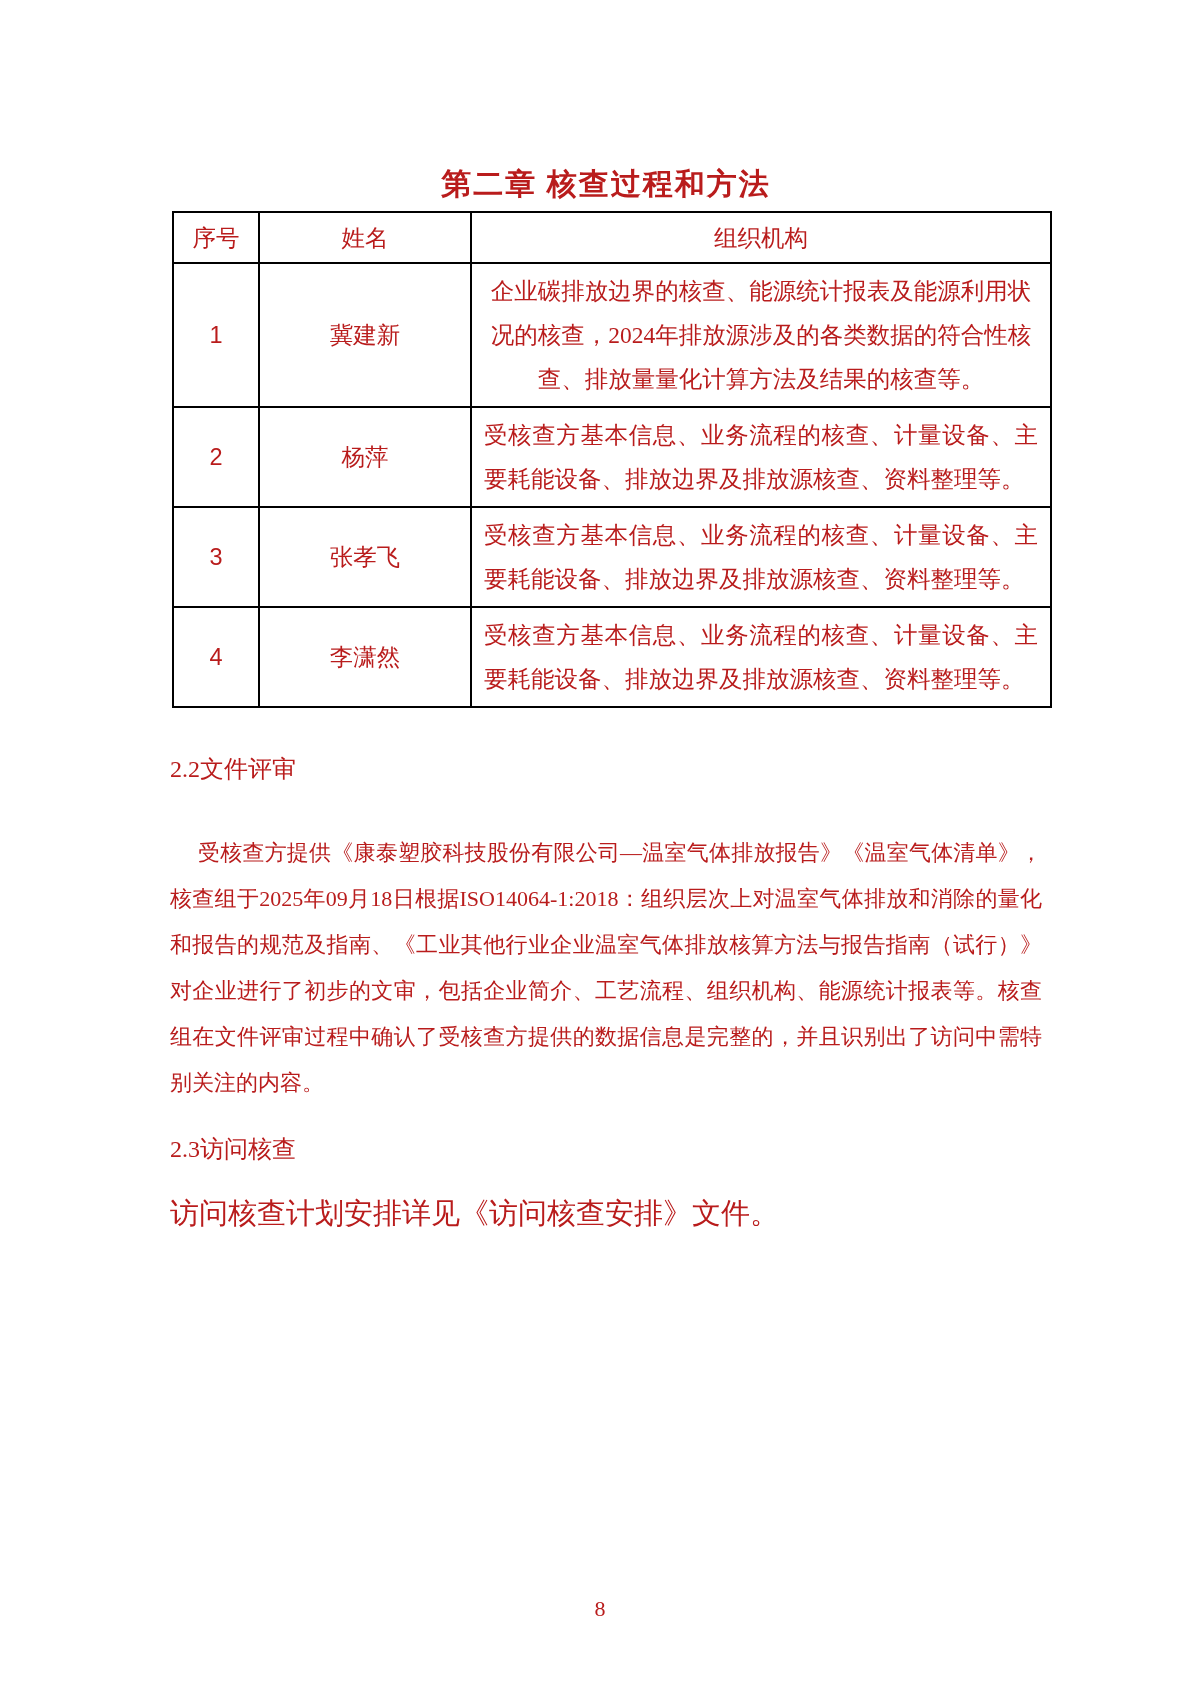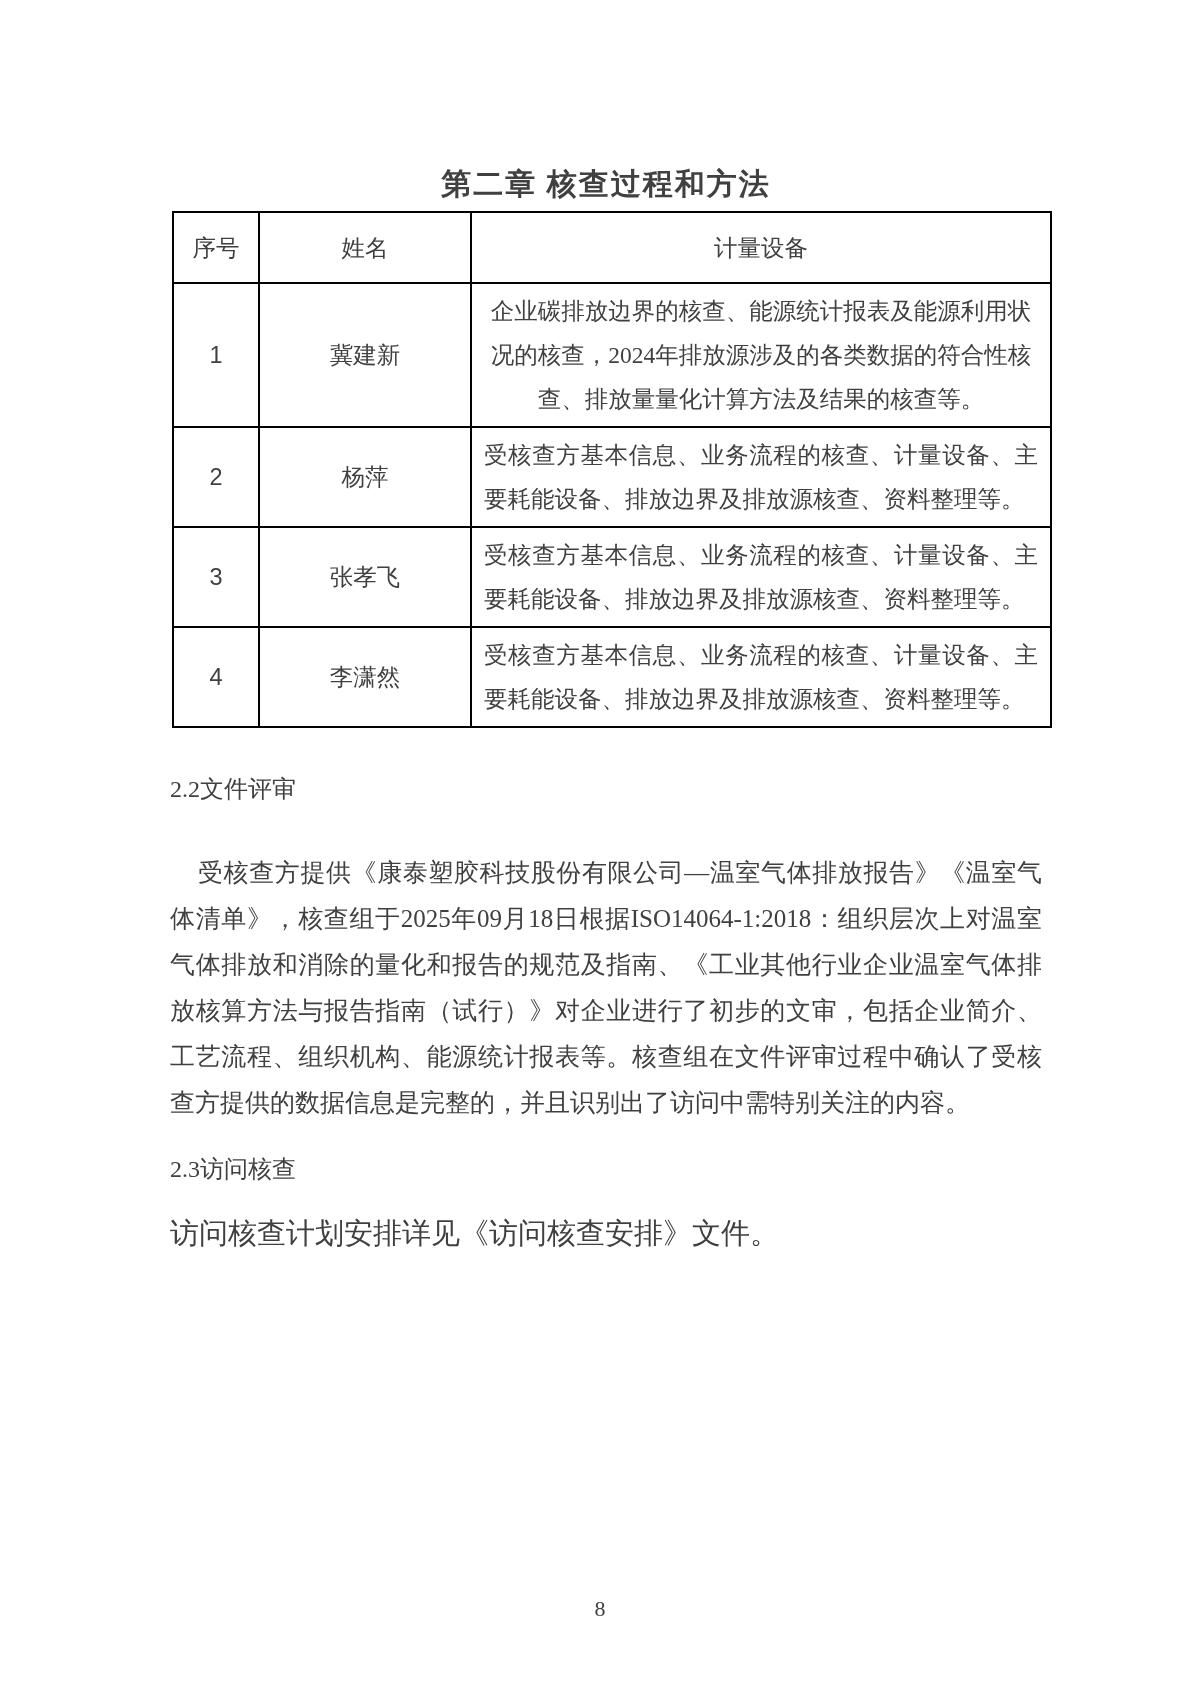--- a/index.html
+++ b/index.html
@@ -1,21 +1,21 @@
 <!DOCTYPE html>
 <html><head>
 <meta charset="utf-8">
 <style>
   * { margin:0; padding:0; box-sizing:border-box; }
   html,body { background:#ffffff; }
   .page {
     position:relative;
     width:1200px; height:1696px;
     background:#ffffff;
-    color:#404040;
+    color:#b91c1c;
     font-family:"Liberation Serif","DejaVu Serif",serif;
     overflow:hidden;
   }
   .content {
     position:absolute;
     left:170px; top:0;
     width:872px;
   }
   .doc-title {
     margin-top:166px;
@@ -40,21 +40,21 @@
     border-collapse:collapse;
     table-layout:fixed;
     width:878px;
   }
   table.team th, table.team td {
     border:2px solid #000000;
     font-weight:normal;
     font-size:23.5px;
     vertical-align:middle;
   }
-  table.team th { height:71px; text-align:center; }
+  table.team th { height:51px; text-align:center; }
   .col-no   { width:86px;  }
   .col-name { width:212px; }
   .col-duty { width:580px; }
   td.c-no, td.c-name {
     text-align:center;
     font-size:23.5px;
   }
   td.c-no { font-family:"Liberation Sans","DejaVu Sans",sans-serif; font-size:23px; }
   td.c-duty {
     padding:5px 12px;
@@ -63,21 +63,21 @@
     text-justify:inter-ideograph;
   }
   td.c-duty.center { text-align:center; }
   tr.r1 td { height:144px; }
   tr.r2 td { height:94px; }
   tr.r3 td { height:94px; }
   tr.r4 td { height:97px; }
 
   .body-par {
     margin-top:46px;
-    font-size:25px;
+    font-size:22px;
     line-height:46px;
     text-align:justify;
     text-justify:inter-ideograph;
     text-indent:28px;
   }
   .plain-par {
     margin-top:26px;
     font-size:29px;
     line-height:46px;
     text-indent:0;
@@ -102,21 +102,21 @@
     <table class="team">
       <colgroup>
         <col class="col-no">
         <col class="col-name">
         <col class="col-duty">
       </colgroup>
       <tbody>
           <tr>
         <th>序号</th>
         <th>姓名</th>
-        <th>计量设备</th>
+        <th>组织机构</th>
       </tr>
       <tr class="r1">
         <td class="c-no">1</td>
         <td class="c-name">冀建新</td>
         <td class="c-duty center">企业碳排放边界的核查、能源统计报表及能源利用状况的核查，2024年排放源涉及的各类数据的符合性核查、排放量量化计算方法及结果的核查等。</td>
       </tr>
       <tr class="r2">
         <td class="c-no">2</td>
         <td class="c-name">杨萍</td>
         <td class="c-duty">受核查方基本信息、业务流程的核查、计量设备、主要耗能设备、排放边界及排放源核查、资料整理等。</td>

